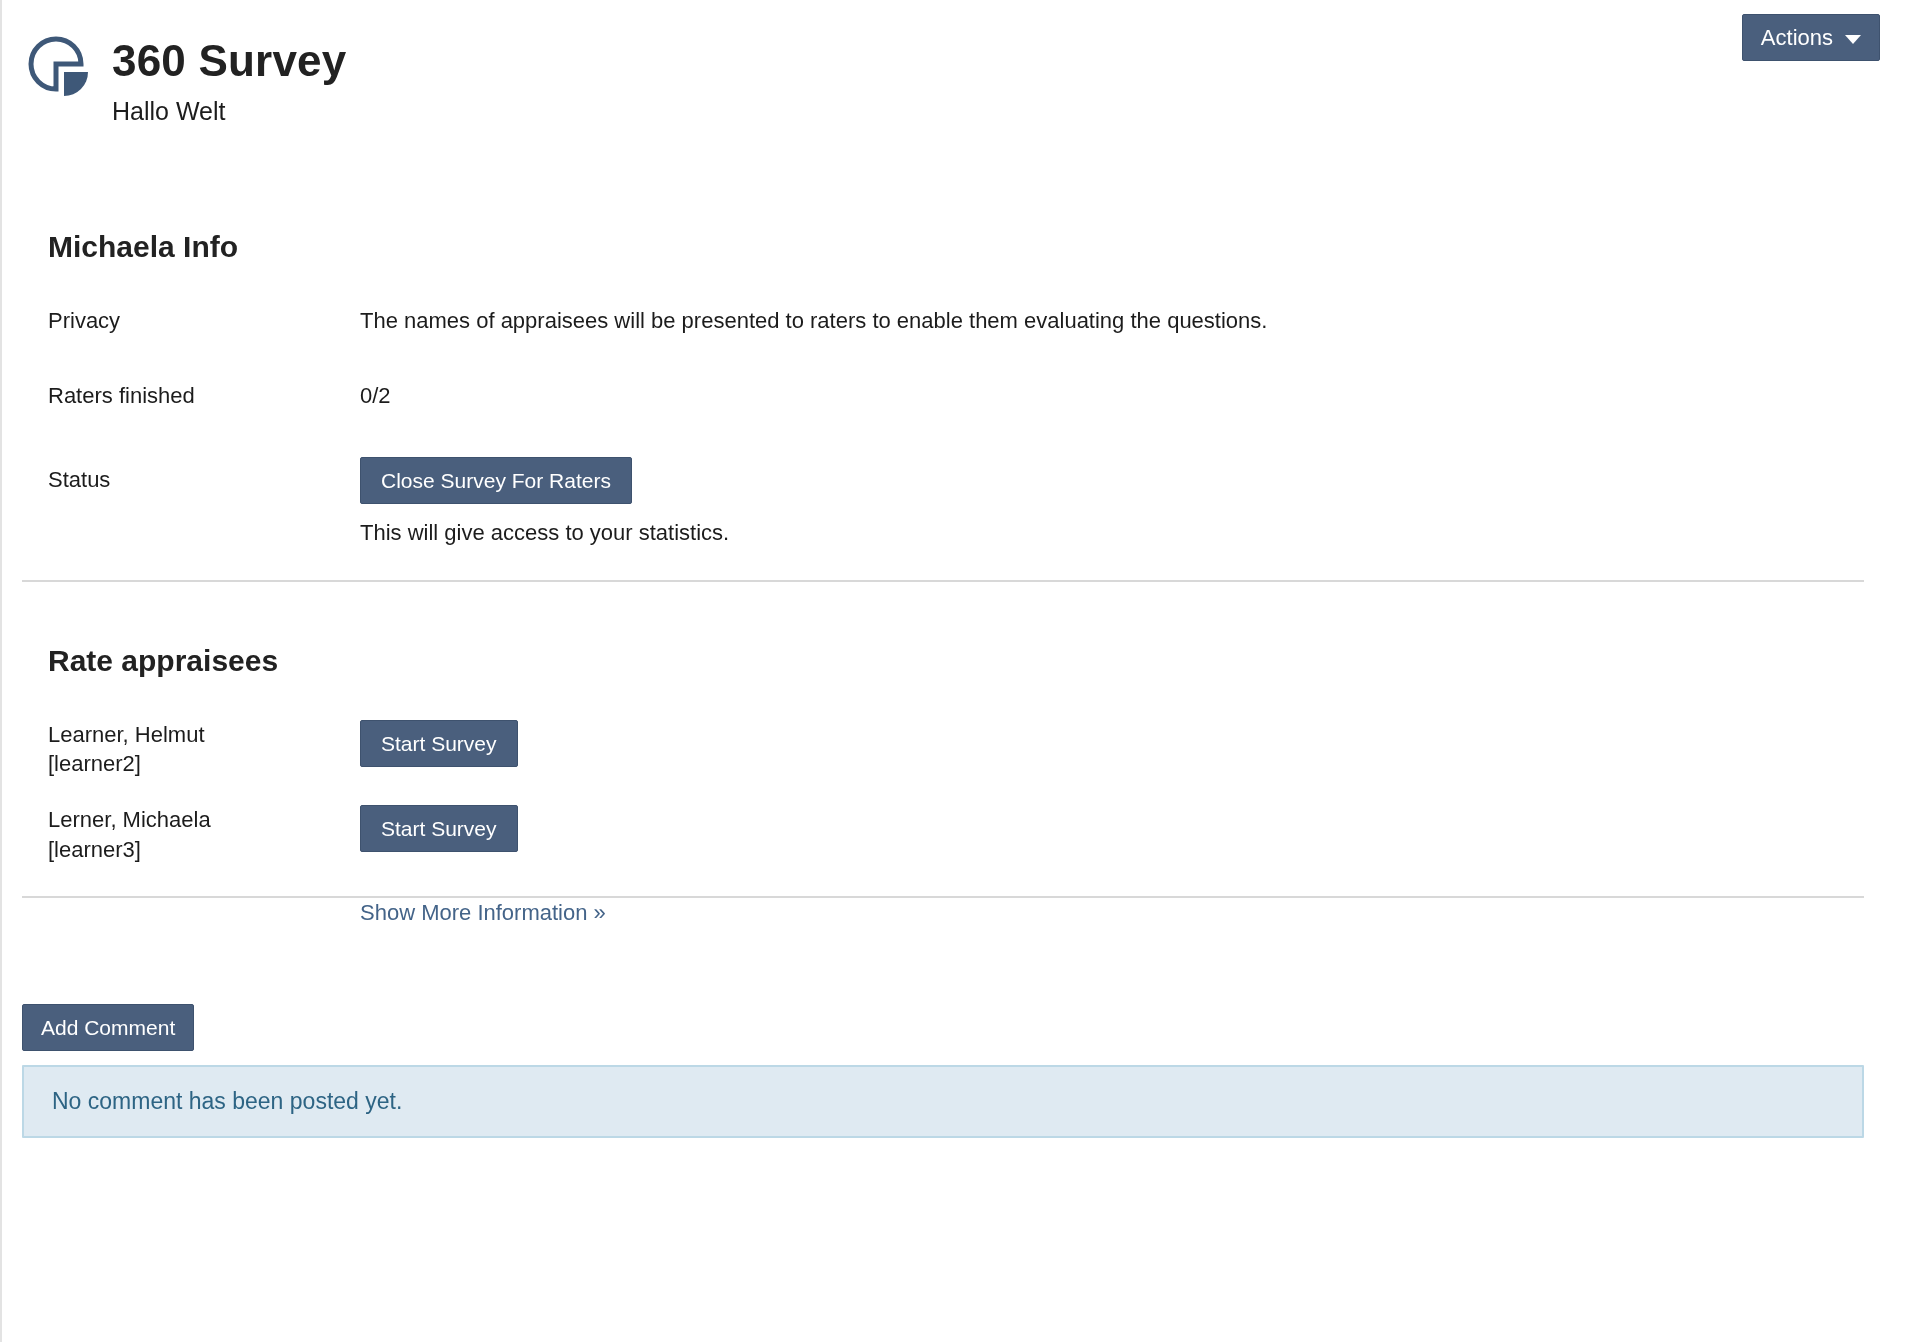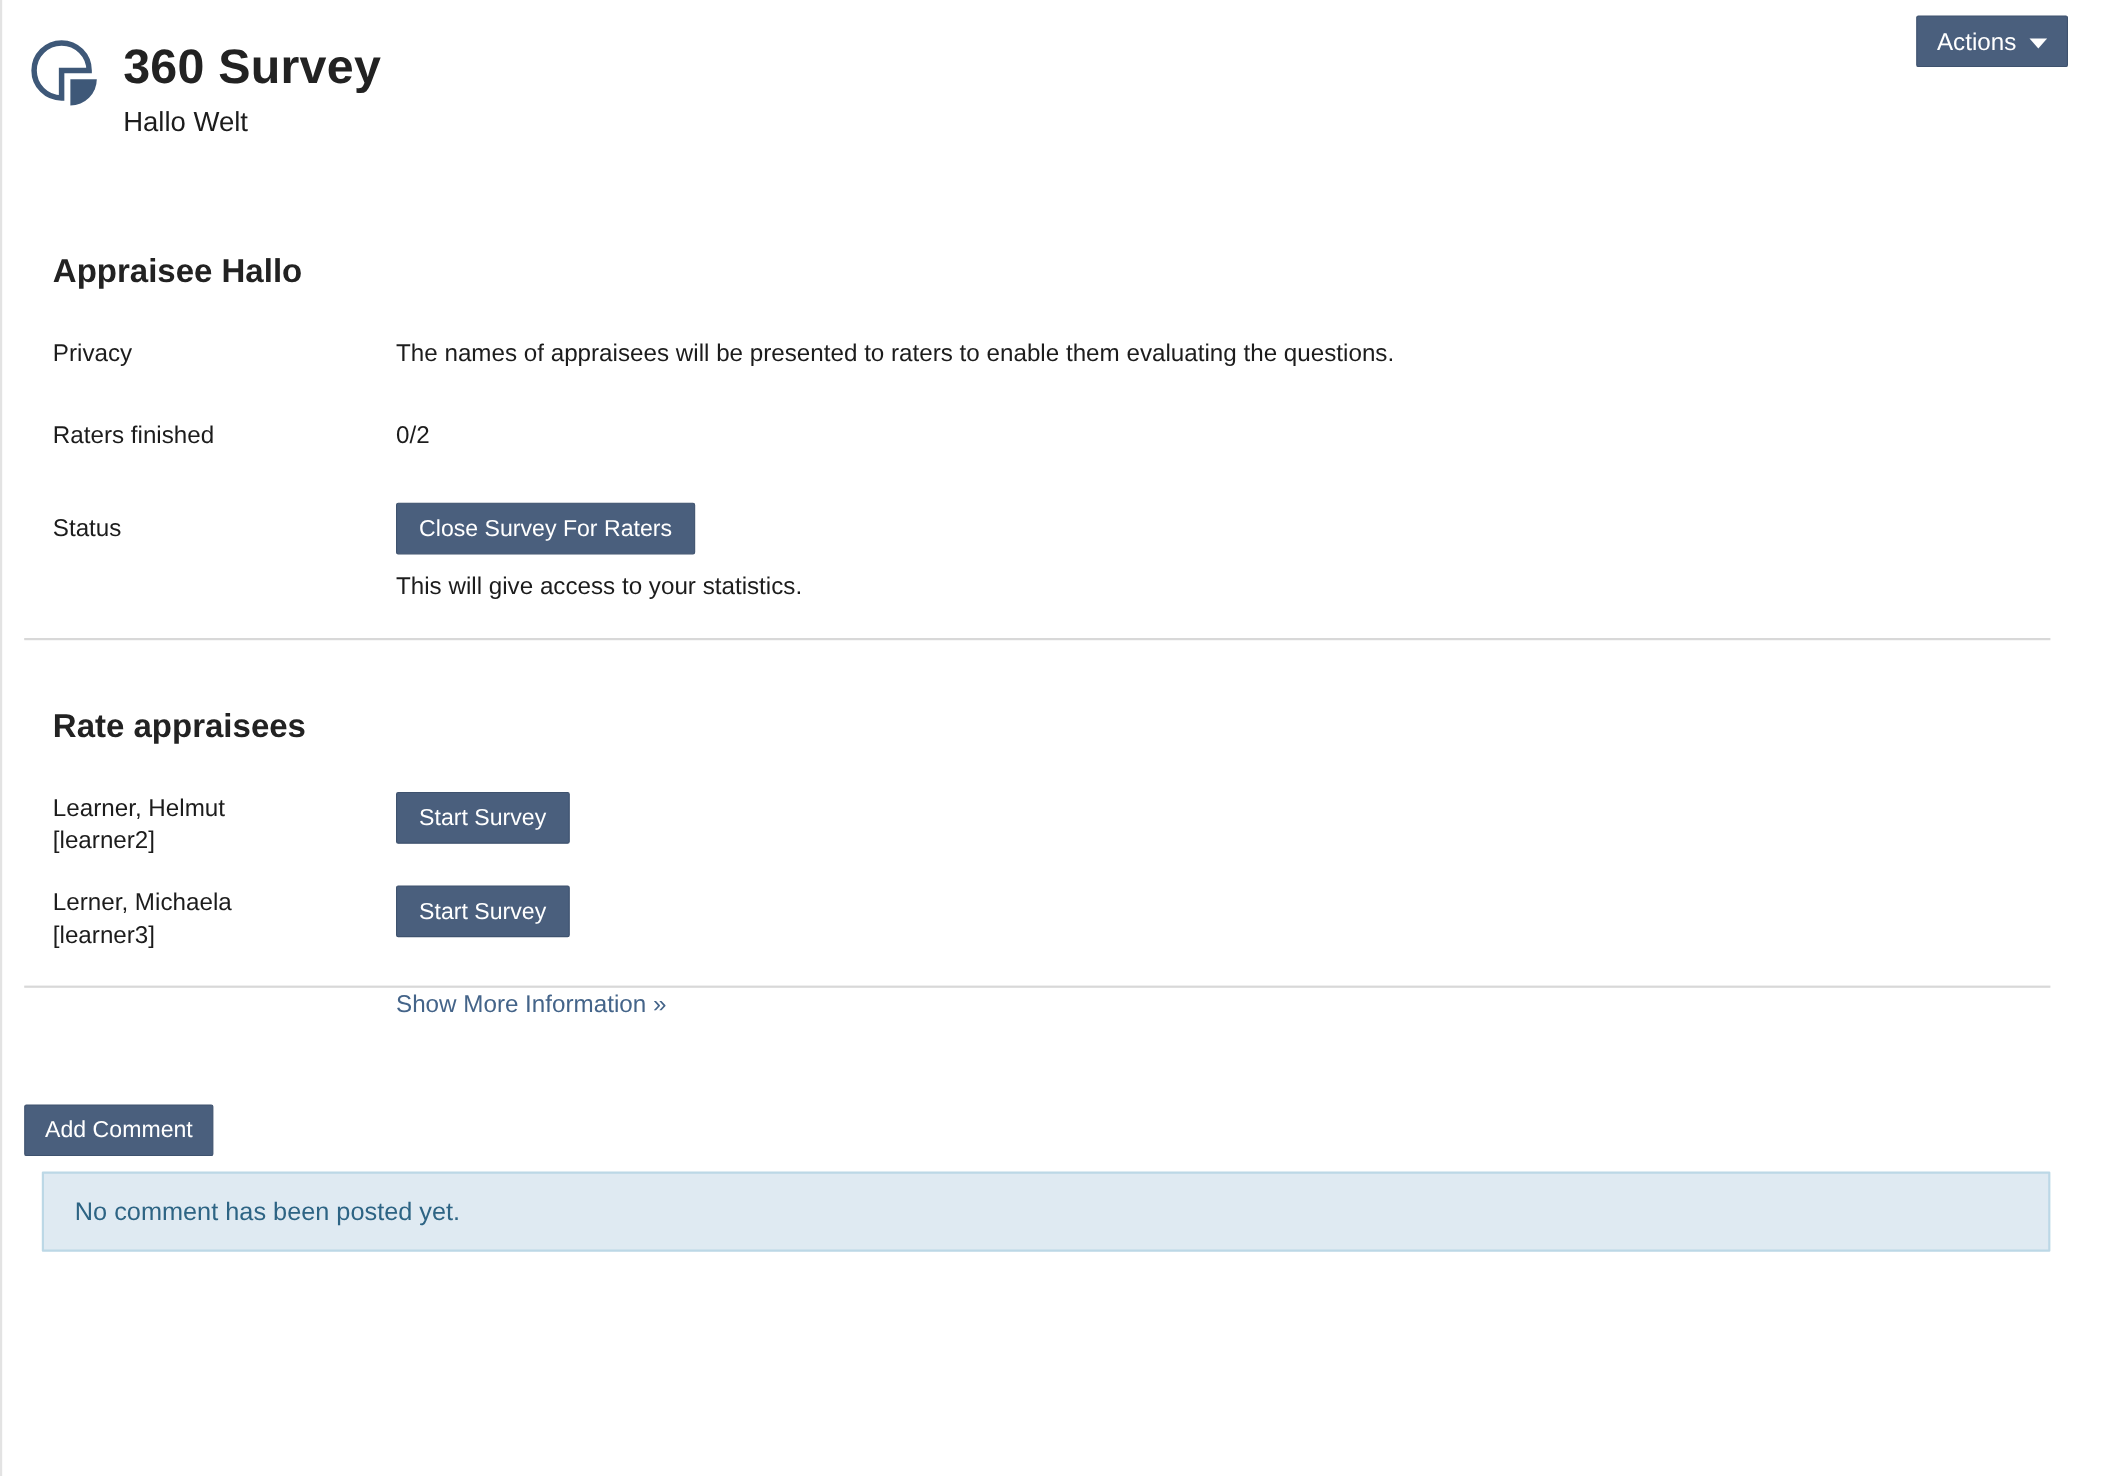--- a/index.html
+++ b/index.html
@@ -109,21 +109,21 @@
     cursor: pointer;
   }
 
   
   .add-comment-btn {
     margin: 76px 0 0 2px;
     height: 47px;
     padding: 0 18px;
   }
   .alert-info {
-    margin: 14px 20px 0 18px;
+    margin: 14px 20px 0 2px;
     background: #dfeaf2;
     border: 2px solid #bcd8e6;
     border-radius: 1px;
     padding: 21px 28px;
     font-size: 23px;
     color: #2d6484;
   }
 </style>
 </head>
 <body>
@@ -143,21 +143,21 @@
       <div class="subtitle">Hallo Welt</div>
     </div>
     <button class="btn actions-btn">
       <span>Actions</span>
       <span class="caret"></span>
     </button>
   </div>
 
   
   <section class="sec-first">
-    <h2>Appraisee Hallo</h2>
+    <h2>Michaela Info</h2>
 
     <div class="form-row">
       <div class="form-label">Privacy</div>
       <div class="form-value">The names of appraisees will be presented to raters to enable them evaluating the questions.</div>
     </div>
 
     <div class="form-row">
       <div class="form-label">Raters finished</div>
       <div class="form-value">0/2</div>
     </div>

